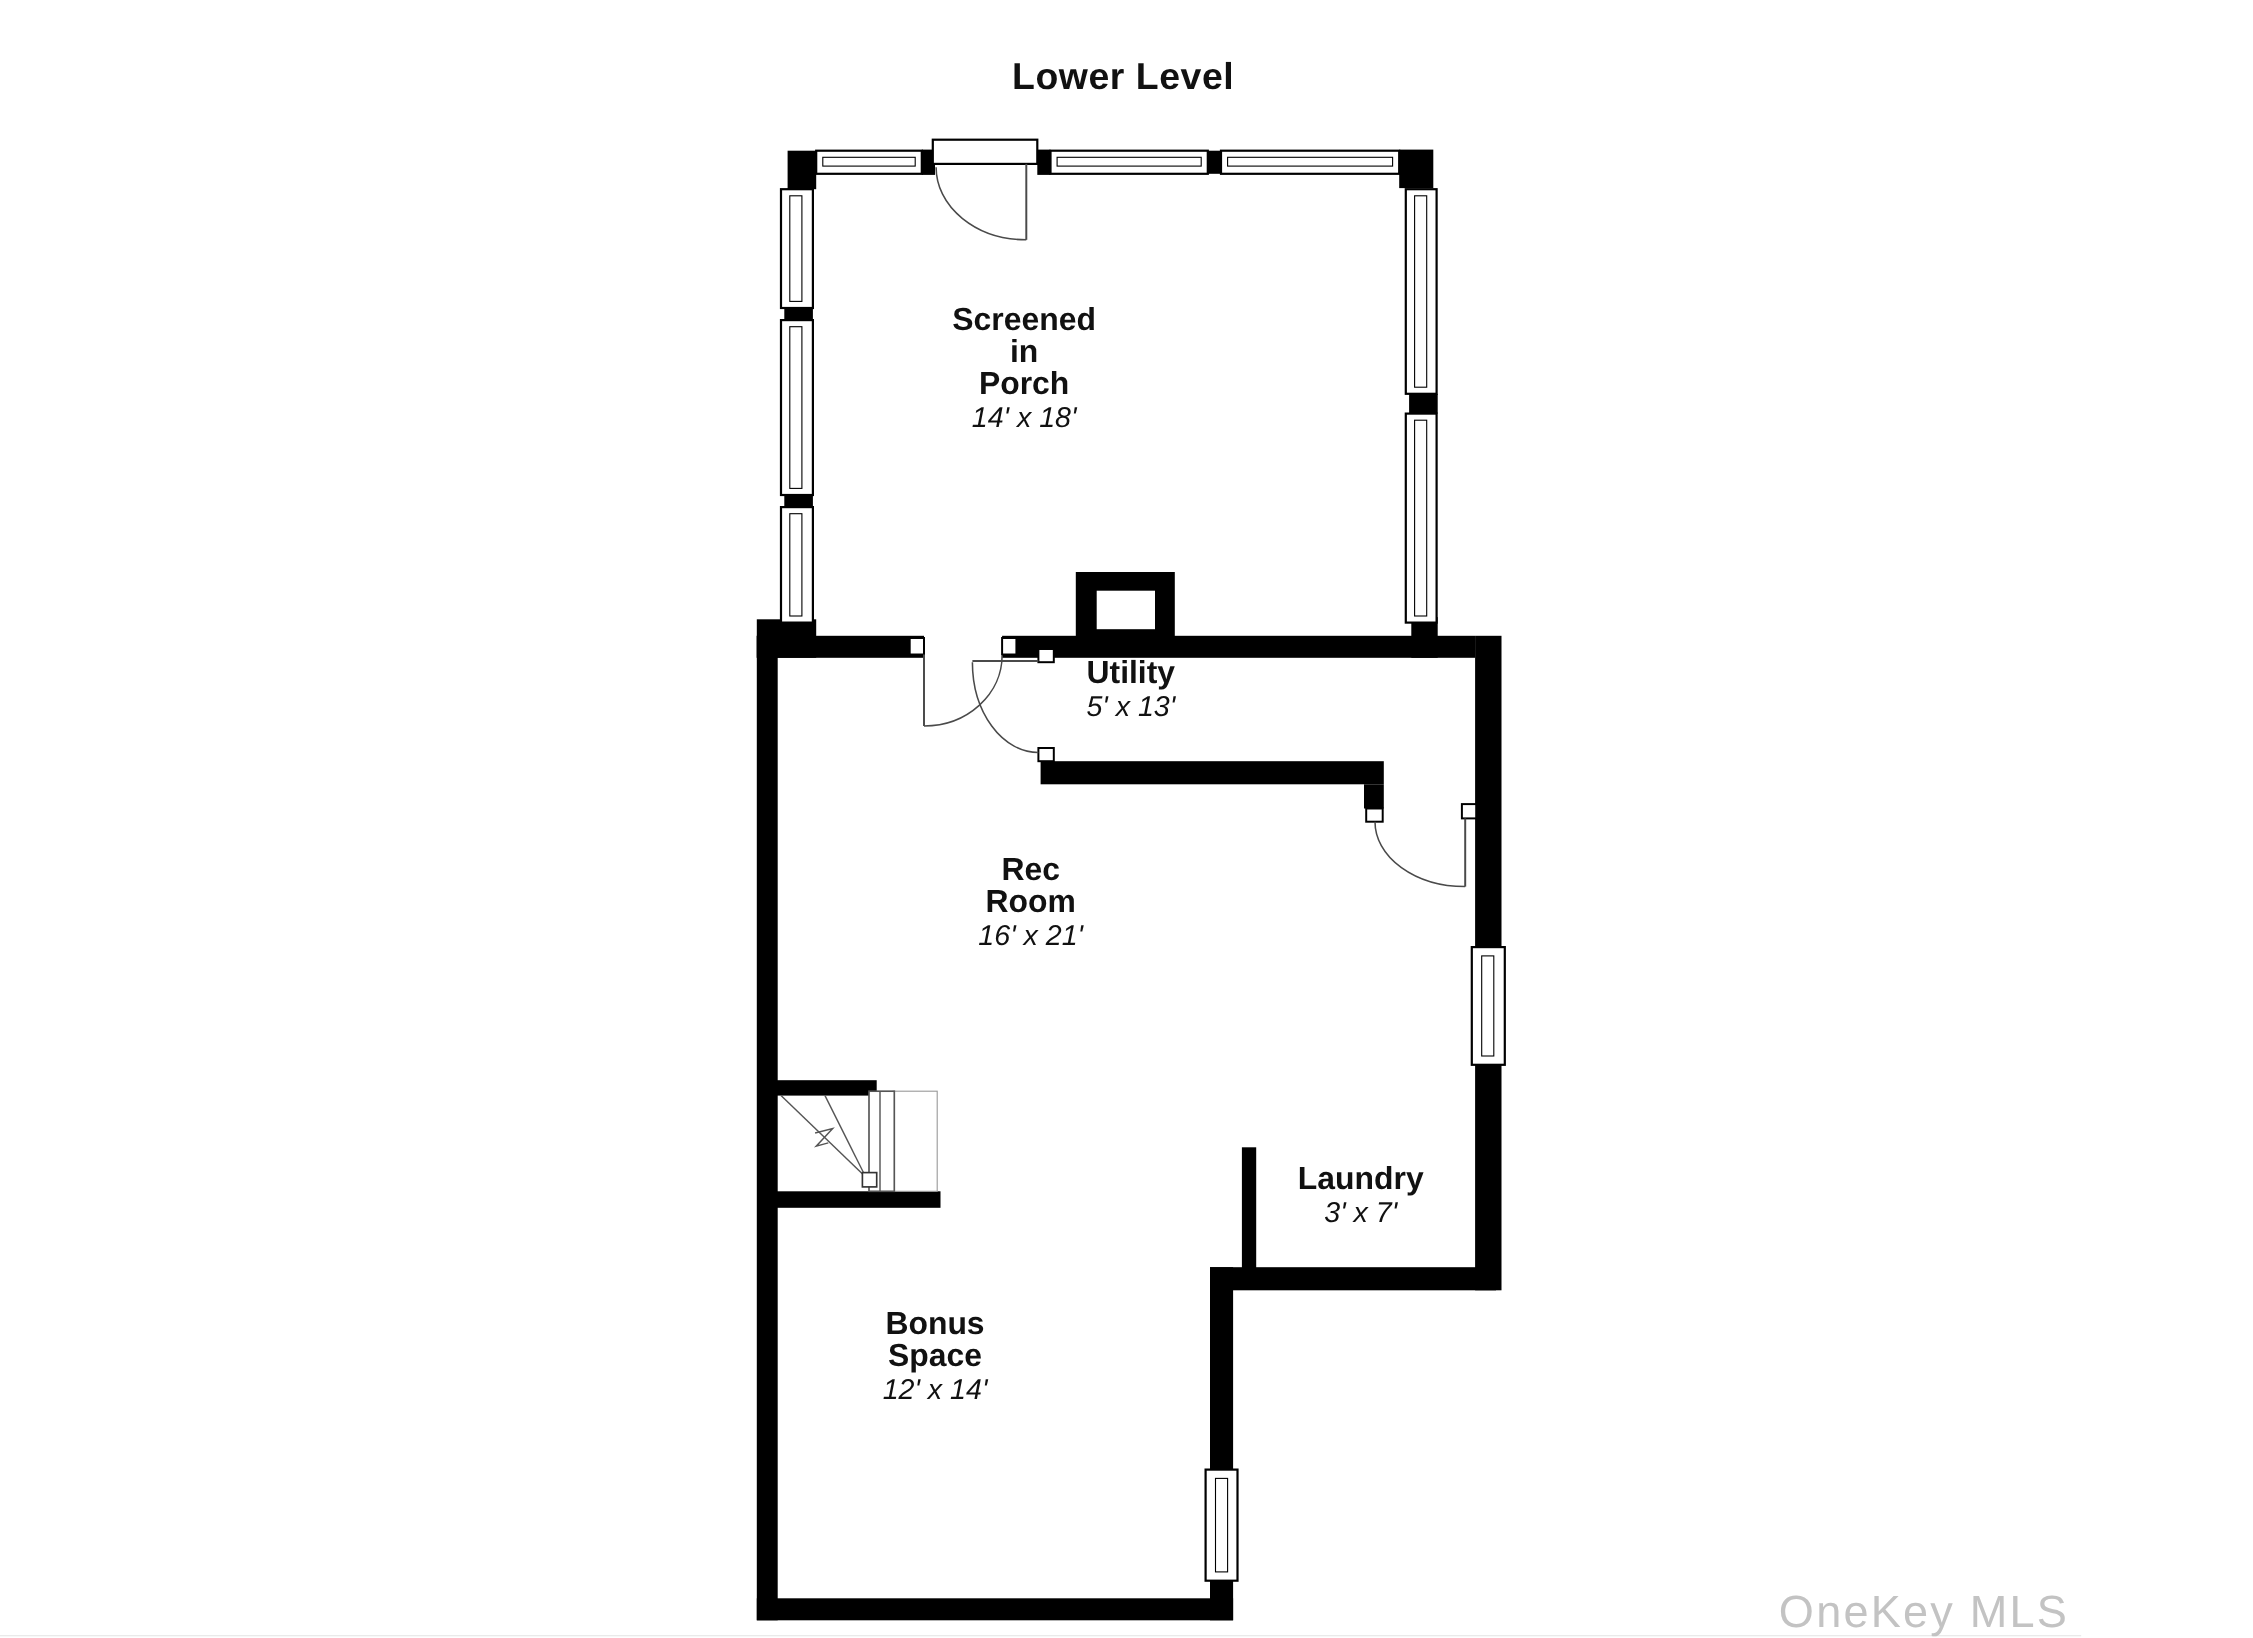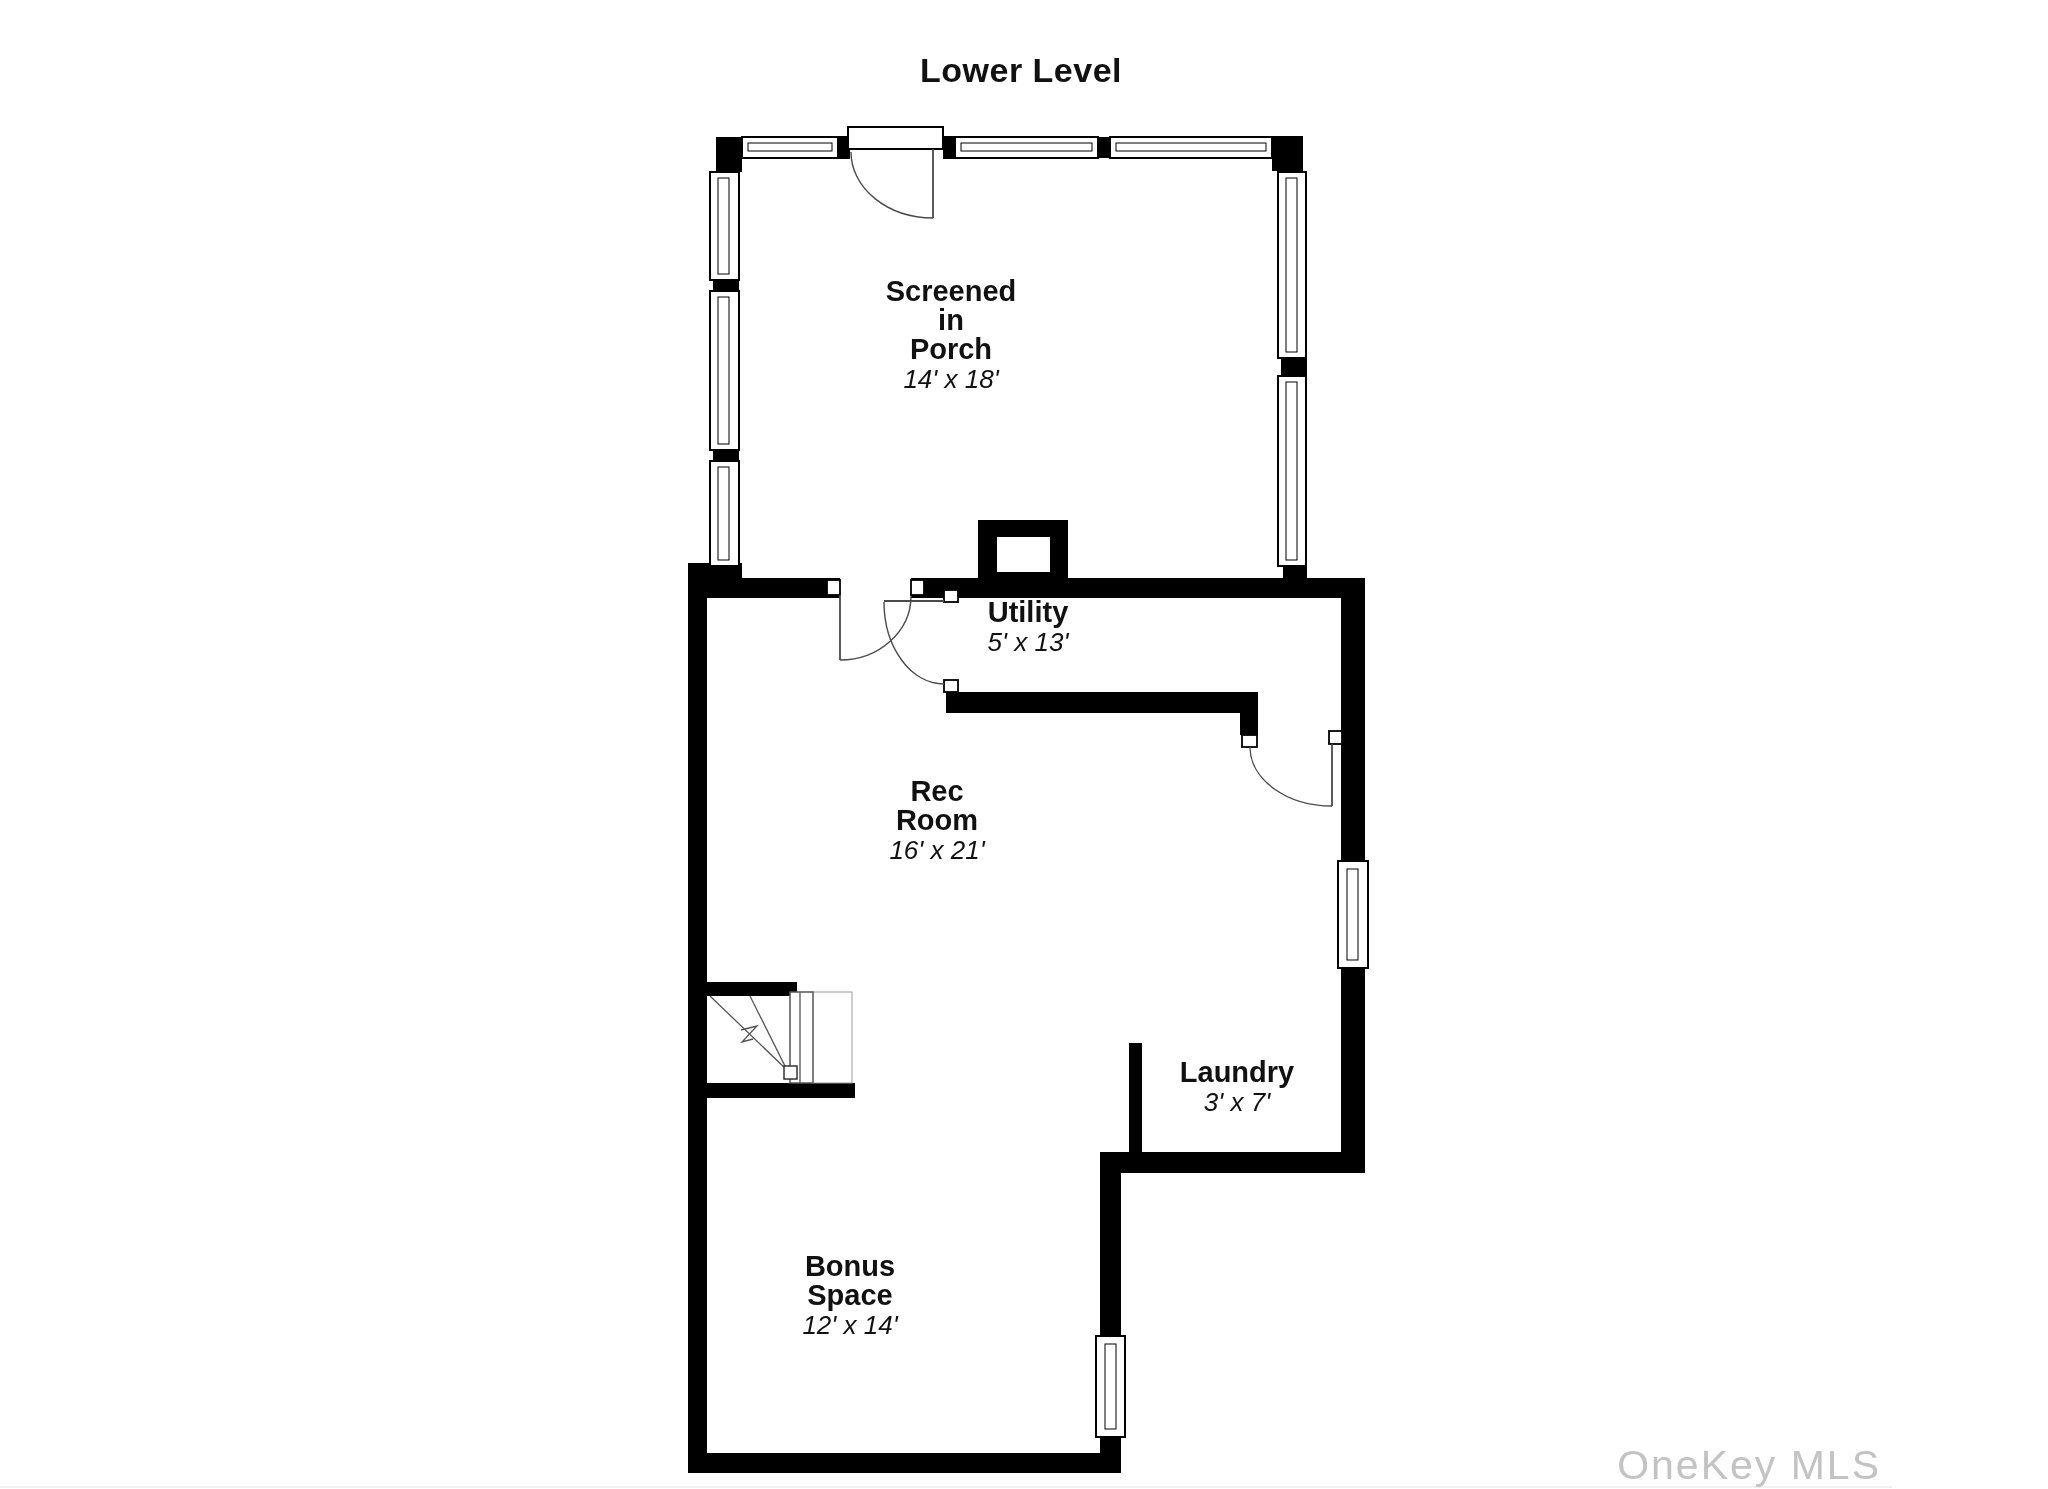--- a/index.html
+++ b/index.html
@@ -120,21 +120,21 @@
       <line class="st" x1="750" y1="996" x2="787" y2="1070"></line>
       <polyline class="st" points="741,1030 757,1026 742,1042 753,1039"></polyline>
       <rect x="784" y="1066" width="13" height="13" fill="#ffffff" stroke="#333333" stroke-width="1.5"></rect>
     </g>
 
     <line x1="0" y1="1487" x2="2048" y2="1487" stroke="#e3e3e3" stroke-width="1"></line>
   </svg>
 
   <div class="lbl title" style="left:1021px;top:51px">Lower Level</div>
 
-  <div class="lbl" style="left:951px;top:277px">
+  <div class="lbl" style="left:931px;top:277px">
     <div class="rn">Screened</div>
     <div class="rn">in</div>
     <div class="rn">Porch</div>
     <div class="rd">14' x 18'</div>
   </div>
 
   <div class="lbl" style="left:1028px;top:598px">
     <div class="rn">Utility</div>
     <div class="rd">5' x 13'</div>
   </div>
@@ -143,20 +143,20 @@
     <div class="rn">Rec</div>
     <div class="rn">Room</div>
     <div class="rd">16' x 21'</div>
   </div>
 
   <div class="lbl" style="left:1237px;top:1058px">
     <div class="rn">Laundry</div>
     <div class="rd">3' x 7'</div>
   </div>
 
-  <div class="lbl" style="left:850px;top:1252px">
+  <div class="lbl" style="left:850px;top:1190px">
     <div class="rn">Bonus</div>
     <div class="rn">Space</div>
     <div class="rd">12' x 14'</div>
   </div>
 
   <div class="watermark">OneKey MLS</div>
 </div>
 
 </body></html>

